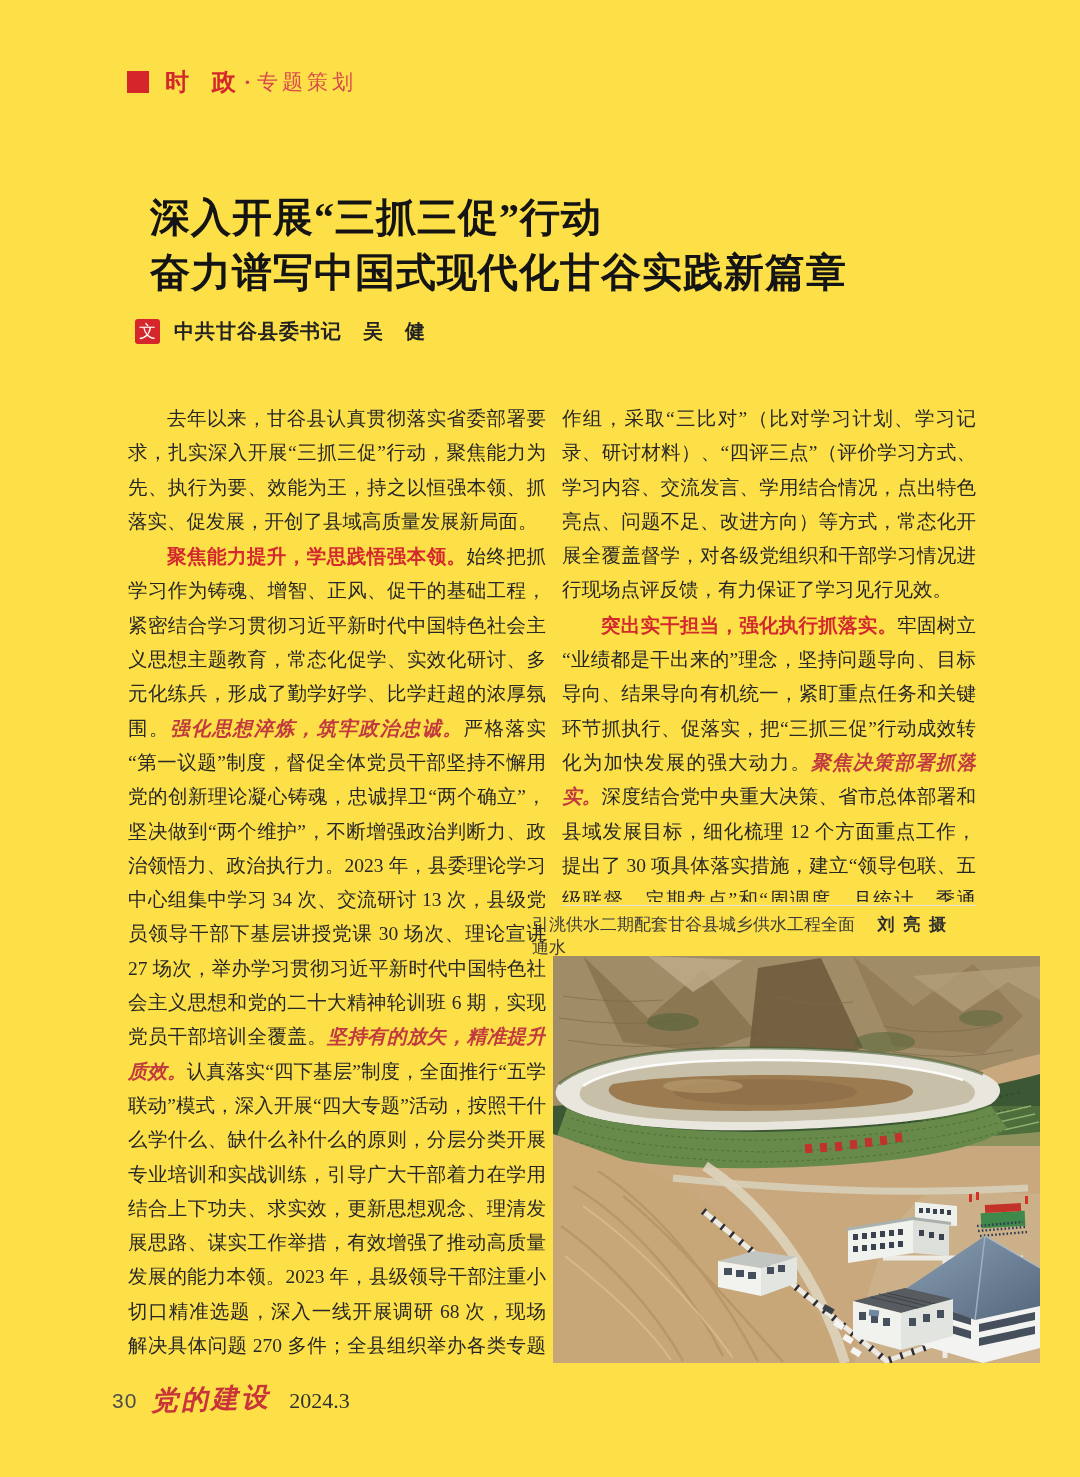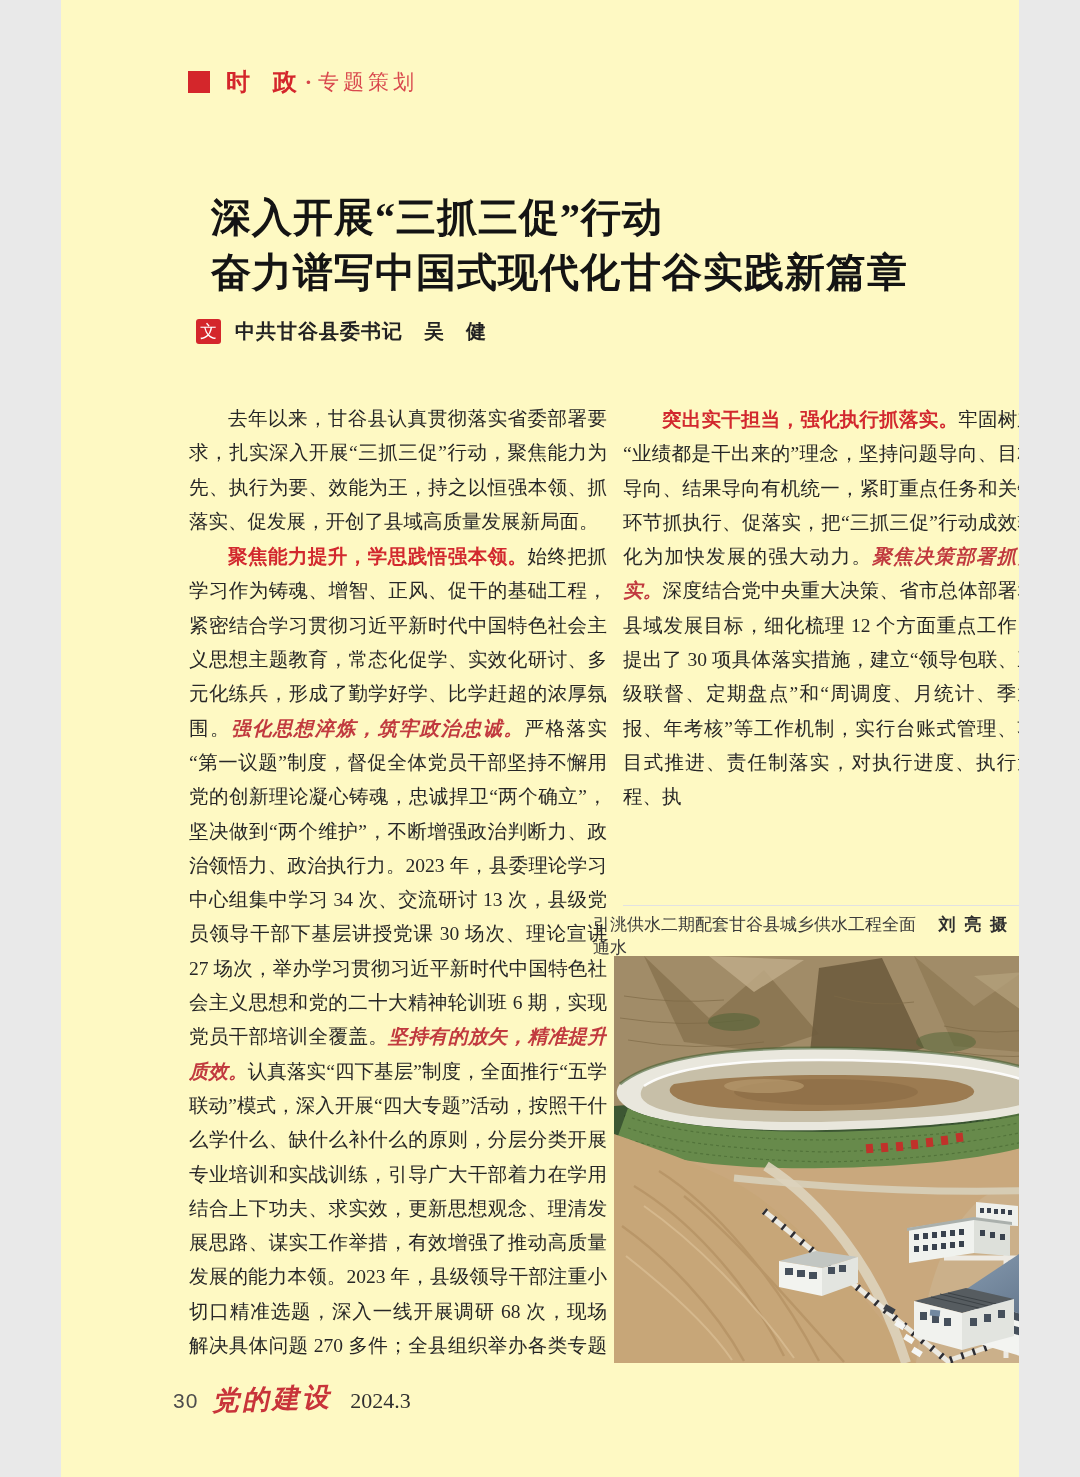--- a/index.html
+++ b/index.html
@@ -1,18 +1,18 @@
 <!DOCTYPE html>
 <html lang="zh"><head>
 <meta charset="utf-8">
 <style>
   html,body{margin:0;padding:0;background:#e9e9e9;}
   .page{
-    position:relative;width:958px;height:1477px;margin:0 auto;
-    background:#fef9c3;overflow:hidden;
+    position:relative;width:1080px;height:1477px;margin:0 auto;
+    background:#fde047;overflow:hidden;
     font-family:"Liberation Serif", serif;color:#262626;
   }
   
   .eyebrow{position:absolute;left:127px;top:66px;display:flex;align-items:center;}
   .eyebrow-square{width:22px;height:22px;background:#d4262b;flex:0 0 auto;}
   .eyebrow-section{
     margin-left:16px;font-family:"Liberation Sans",sans-serif;font-weight:bold;
     font-size:24px;color:#d4262b;letter-spacing:8px;white-space:nowrap;
   }
   .eyebrow-dot{font-size:22px;color:#d4464b;margin:0 6px 0 0;font-weight:bold;}
@@ -96,20 +96,21 @@
     <div class="byline-icon">文</div>
     <div class="byline-author">中共甘谷县委书记　吴　健</div>
   </div>
 
   <div class="col col-left">
     <p><span class="run-normal">去年以来，甘谷县认真贯彻落实省委部署要求，扎实深入开展“三抓三促”行动，聚焦能力为先、执行为要、效能为王，持之以恒强本领、抓落实、促发展，开创了县域高质量发展新局面。</span></p>
     <p><span class="run-lead">聚焦能力提升，学思践悟强本领。</span><span class="run-normal">始终把抓学习作为铸魂、增智、正风、促干的基础工程，紧密结合学习贯彻习近平新时代中国特色社会主义思想主题教育，常态化促学、实效化研讨、多元化练兵，形成了勤学好学、比学赶超的浓厚氛围。</span><span class="run-kai">强化思想淬炼，筑牢政治忠诚。</span><span class="run-normal">严格落实“第一议题”制度，督促全体党员干部坚持不懈用党的创新理论凝心铸魂，忠诚捍卫“两个确立”，坚决做到“两个维护”，不断增强政治判断力、政治领悟力、政治执行力。2023 年，县委理论学习中心组集中学习 34 次、交流研讨 13 次，县级党员领导干部下基层讲授党课 30 场次、理论宣讲 27 场次，举办学习贯彻习近平新时代中国特色社会主义思想和党的二十大精神轮训班 6 期，实现党员干部培训全覆盖。</span><span class="run-kai">坚持有的放矢，精准提升质效。</span><span class="run-normal">认真落实“四下基层”制度，全面推行“五学联动”模式，深入开展“四大专题”活动，按照干什么学什么、缺什么补什么的原则，分层分类开展专业培训和实战训练，引导广大干部着力在学用结合上下功夫、求实效，更新思想观念、理清发展思路、谋实工作举措，有效增强了推动高质量发展的能力本领。2023 年，县级领导干部注重小切口精准选题，深入一线开展调研 68 次，现场解决具体问题 270 多件；全县组织举办各类专题培训 31 期、业务培训 562 场次、技能评比和业务练兵 1242 场次。</span></p>
   </div>
 
   <div class="col col-right">
+    <p class="no-indent"><span class="run-normal">作组，采取“三比对”（比对学习计划、学习记录、研讨材料）、“四评三点”（评价学习方式、学习内容、交流发言、学用结合情况，点出特色亮点、问题不足、改进方向）等方式，常态化开展全覆盖督学，对各级党组织和干部学习情况进行现场点评反馈，有力保证了学习见行见效。</span></p>
     <p><span class="run-lead">突出实干担当，强化执行抓落实。</span><span class="run-normal">牢固树立“业绩都是干出来的”理念，坚持问题导向、目标导向、结果导向有机统一，紧盯重点任务和关键环节抓执行、促落实，把“三抓三促”行动成效转化为加快发展的强大动力。</span><span class="run-kai">聚焦决策部署抓落实。</span><span class="run-normal">深度结合党中央重大决策、省市总体部署和县域发展目标，细化梳理 12 个方面重点工作，提出了 30 项具体落实措施，建立“领导包联、五级联督、定期盘点”和“周调度、月统计、季通报、年考核”等工作机制，实行台账式管理、项目式推进、责任制落实，对执行进度、执行过程、执</span></p>
   </div>
 
   <div class="rule"></div>
 
   <div class="caption">
     <span>引洮供水二期配套甘谷县城乡供水工程全面通水</span>
     <span class="credit">刘 亮 摄</span>
   </div>
 

